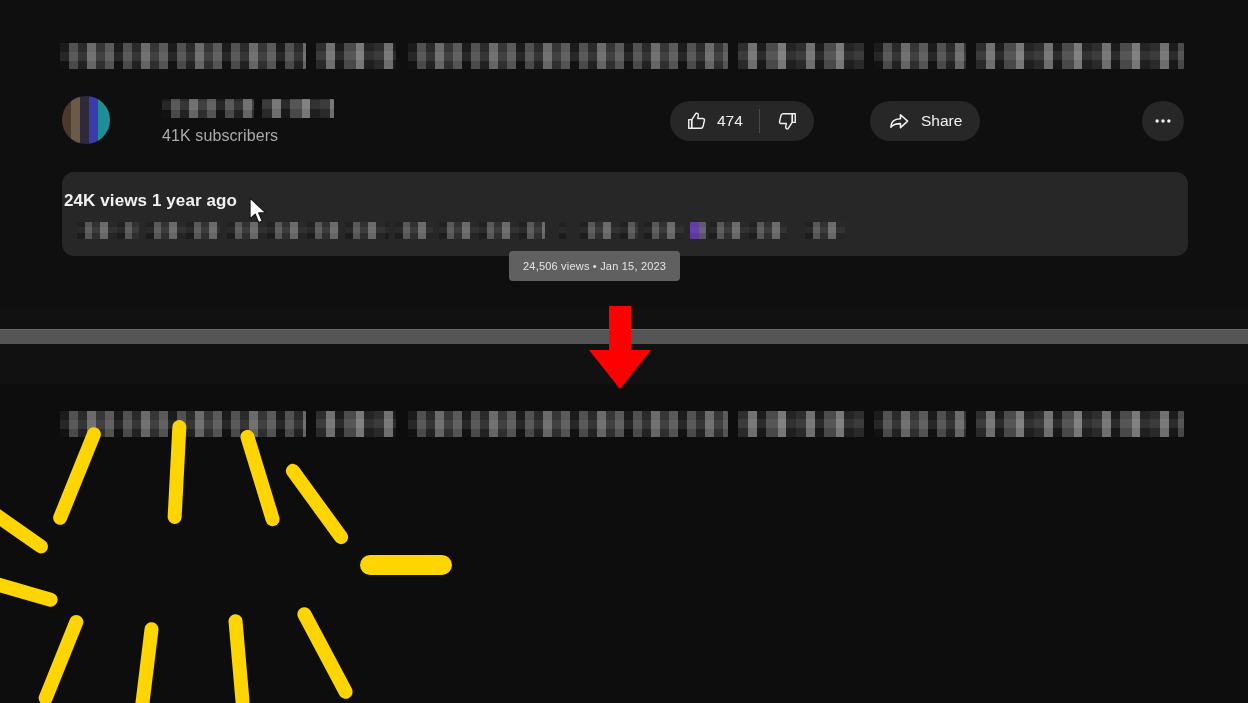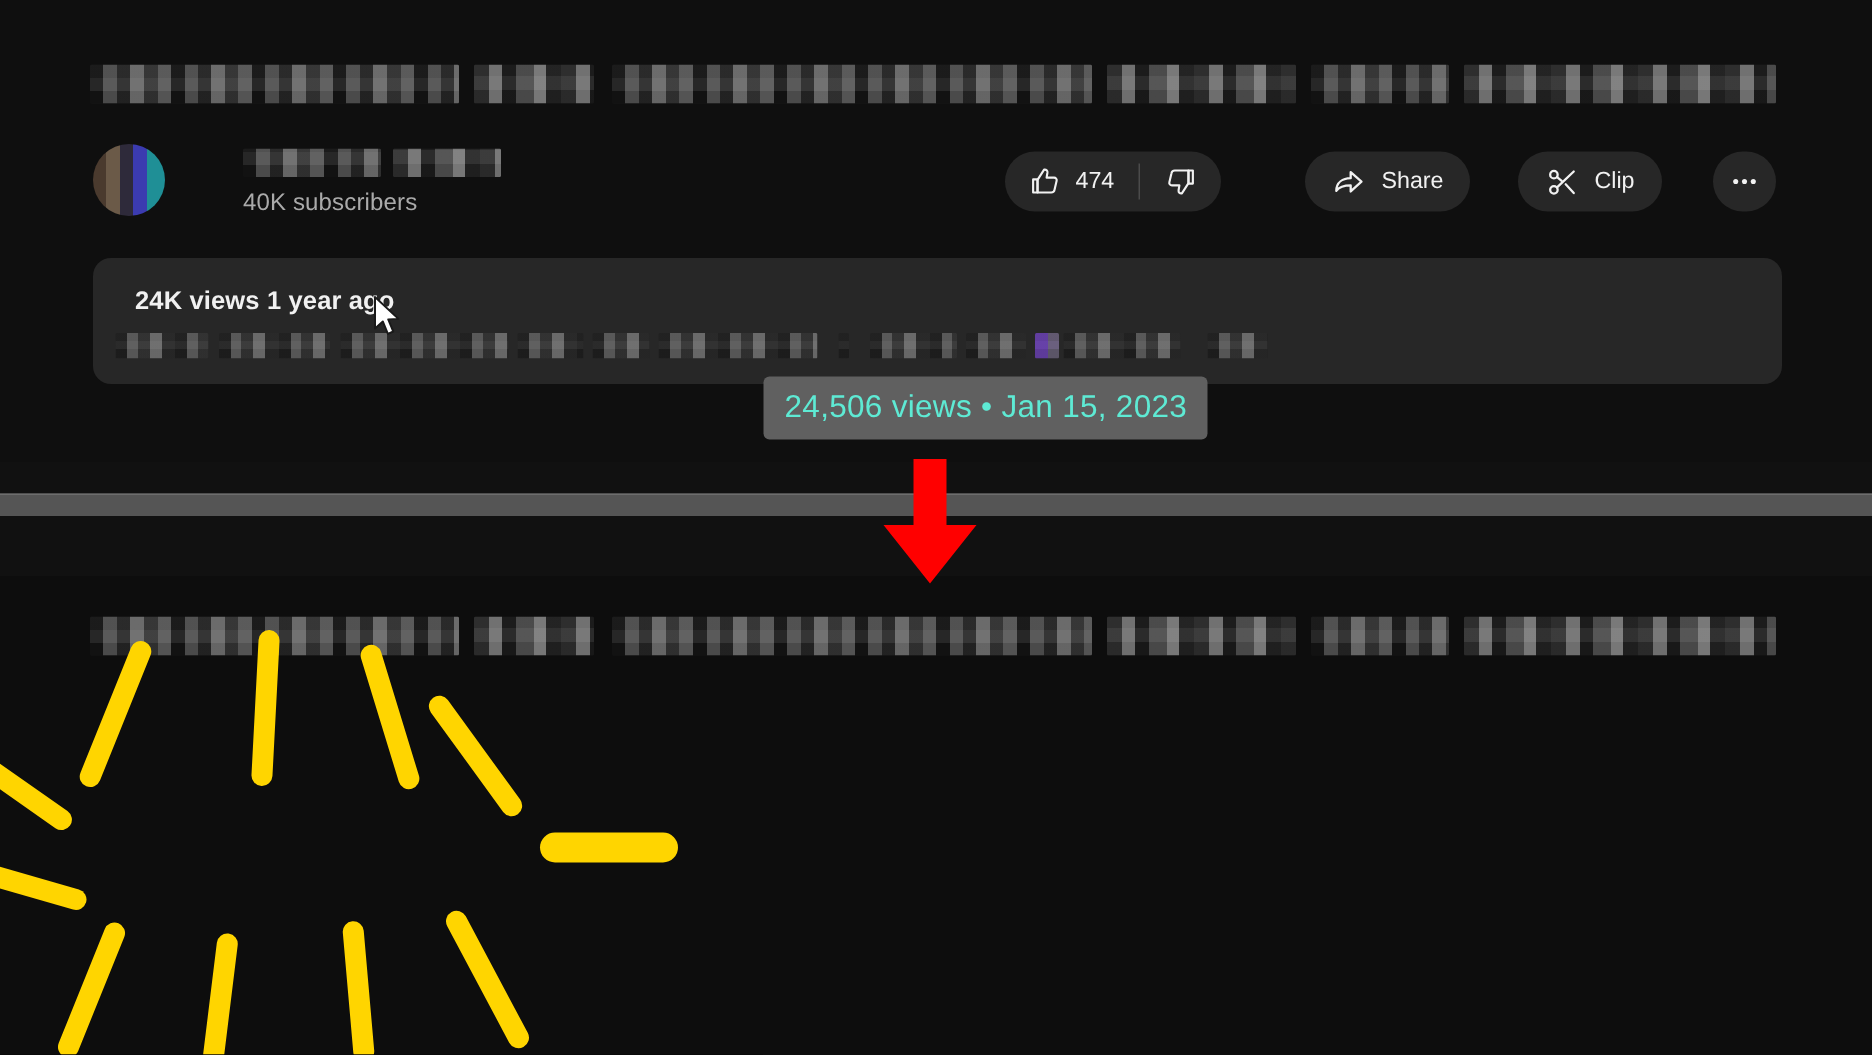--- a/index.html
+++ b/index.html
@@ -179,22 +179,22 @@
     font-size: 17px;
     font-weight: 700;
     white-space: nowrap;
     letter-spacing: .1px;
   }
 
   
   .tooltip {
     position: absolute;
     background: #606060;
-    color: #5eead4;
-    font-size: 21px;
+    color: #e5e5e5;
+    font-size: 11px;
     font-weight: 400;
     border-radius: 4px;
     padding: 9px 14px;
     white-space: nowrap;
     letter-spacing: .2px;
   }
 
   
   .cursor { position: absolute; pointer-events: none; }
 
@@ -246,21 +246,21 @@
       <span style="width:10px;display:inline-block"></span>
       <span class="pix alt" style="width:208px;"></span>
     </div>
 
     <div class="avatar" style="left:62px; top:96px;"></div>
 
     <div class="channel-name-block" style="left:162px; top:99px;">
       <span class="pix small" style="width:92px;"></span>
       <span class="pix small alt" style="width:72px;"></span>
     </div>
-    <div class="sub-count" style="left:162px; top:127px;">40K subscribers</div>
+    <div class="sub-count" style="left:162px; top:127px;">41K subscribers</div>
 
 
     <div class="pill" style="left:670px; top:101px; height:40px; border-radius:20px; padding:0 14px 0 16px; gap:0;">
       <span style="display:flex;align-items:center;gap:9px;cursor:pointer;">
         <span>
           <svg width="22" height="22" viewBox="0 0 24 24" fill="none" stroke="#f1f1f1" stroke-width="1.55" stroke-linejoin="round" stroke-linecap="round">
             <path d="M3 10.5h3.2V20H3z"></path>
             <path d="M6.2 10.8 11 3.4c1.6-.2 2.6.7 2.4 2.2l-.6 3.6h5.4c1.3 0 2.2 1.1 1.9 2.3l-1.5 6.4c-.2 1.2-1.2 2.1-2.4 2.1H6.2z"></path>
           </svg>
         </span>
@@ -279,46 +279,34 @@
 
     <button class="pill" style="left:870px; top:101px; height:40px; border-radius:20px; padding:0 18px; gap:10px;">
       <span>
         <svg width="23" height="23" viewBox="0 0 24 24" fill="none" stroke="#f1f1f1" stroke-width="1.6" stroke-linecap="round" stroke-linejoin="round">
           <path d="M3 18c0-6 4.6-8.6 10-8.8V5l7.5 6.6L13 18.4v-4.2C8.6 14.2 5 15.3 3 18z"></path>
         </svg>
       </span>
       <span>Share</span>
     </button>
 
-    <button class="pill" style="left:1012px; top:101px; height:40px; border-radius:20px; padding:0 18px; gap:10px;">
-      <span>
-        <svg width="23" height="23" viewBox="0 0 24 24" fill="none" stroke="#f1f1f1" stroke-width="1.6" stroke-linecap="round" stroke-linejoin="round">
-          <circle cx="6.2" cy="17.3" r="2.6"></circle>
-          <circle cx="6.2" cy="6.7" r="2.6"></circle>
-          <path d="M20 4.5 8.4 15.6"></path>
-          <path d="M14.4 13.4 20 19.5"></path>
-          <path d="M8.4 8.4 11.6 11"></path>
-        </svg>
-      </span>
-      <span>Clip</span>
-    </button>
 
     <button class="pill round" style="left:1142px; top:101px; height:40px; width:42px; border-radius:20px;">
       <span>
         <svg width="22" height="22" viewBox="0 0 24 24" fill="#f1f1f1">
           <circle cx="5.6" cy="12" r="1.85"></circle>
             <circle cx="12" cy="12" r="1.85"></circle>
             <circle cx="18.4" cy="12" r="1.85"></circle>
         </svg>
       </span>
     </button>
 
     <div class="desc-card" style="left:62px; top:172px; width:1126px; height:84px;">
     </div>
-    <div class="views-line" style="left:90px; top:191px;">24K views  1 year ago</div>
+    <div class="views-line" style="left:64px; top:191px;">24K views  1 year ago</div>
     <div style="position:absolute; left:77px; top:222px; display:flex; align-items:center; gap:0;">
       <span class="pix desc" style="width:62px;"></span>
       <span style="width:7px;display:inline-block"></span>
       <span class="pix desc" style="width:74px;"></span>
       <span style="width:7px;display:inline-block"></span>
       <span class="pix desc" style="width:112px;"></span>
       <span style="width:6px;display:inline-block"></span>
       <span class="pix desc" style="width:44px;"></span>
       <span style="width:6px;display:inline-block"></span>
       <span class="pix desc" style="width:38px;"></span>

